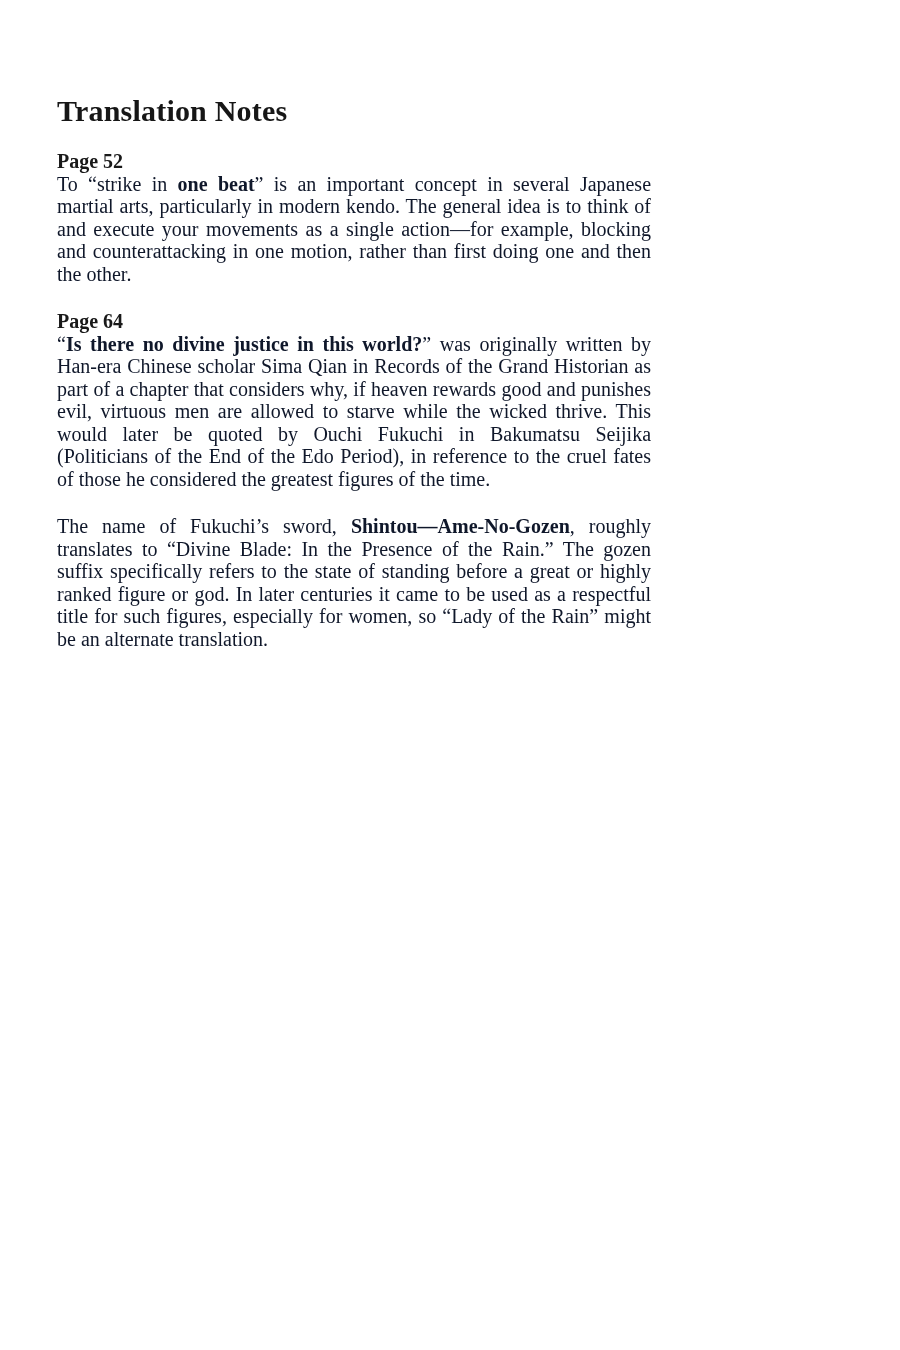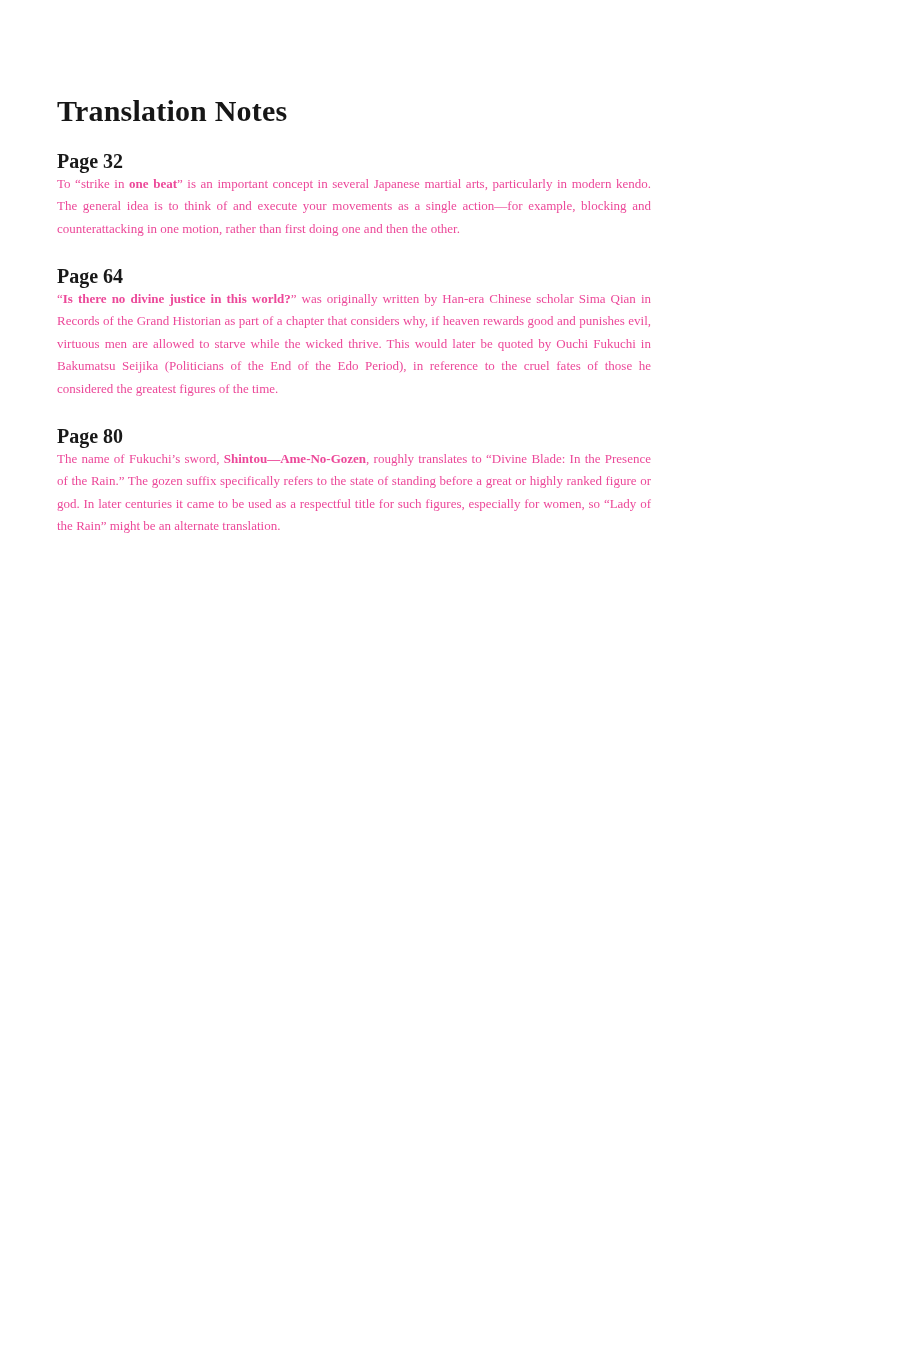--- a/index.html
+++ b/index.html
@@ -33,45 +33,44 @@
     margin: 0 0 25px 0;
   }
   .heading {
     font-size: 20px;
     line-height: 22.5px;
     font-weight: bold;
     margin: 0;
     color: #191919;
   }
   .body-text {
-    font-size: 13px;
+    font-size: 20px;
     line-height: 22.5px;
     margin: 0;
     text-align: justify;
-    color: #ec4899;
+    color: #0f172a;
   }
   .b  { font-weight: bold; }
   .i  { }
   .bi { font-weight: bold; }
 </style>
 </head>
 <body>
 
 <div class="page">
 
   <h1 class="title">Translation Notes</h1>
 
   <section class="note">
-    <h2 class="heading">Page 32</h2>
+    <h2 class="heading">Page 52</h2>
     <p class="body-text"><span>To “strike in </span><span class="b">one beat</span><span>” is an important concept in several Japanese martial arts, particularly in modern kendo. The general idea is to think of and execute your movements as a single action—for example, blocking and counterattacking in one motion, rather than first doing one and then the other.</span></p>
   </section>
 
   <section class="note">
     <h2 class="heading">Page 64</h2>
     <p class="body-text"><span>“</span><span class="b">Is there no divine justice in this world?</span><span>” was originally written by Han-era Chinese scholar Sima Qian in </span><span class="i">Records of the Grand Historian</span><span> as part of a chapter that considers why, if heaven rewards good and punishes evil, virtuous men are allowed to starve while the wicked thrive. This would later be quoted by Ouchi Fukuchi in </span><span class="i">Bakumatsu Seijika</span><span> (Politicians of the End of the Edo Period), in reference to the cruel fates of those he considered the greatest figures of the time.</span></p>
   </section>
 
   <section class="note">
-    <h2 class="heading">Page 80</h2>
     <p class="body-text"><span>The name of Fukuchi’s sword, </span><span class="bi">Shintou—Ame-No-Gozen</span><span>, roughly translates to “Divine Blade: In the Presence of the Rain.” The </span><span class="i">gozen</span><span> suffix specifically refers to the state of standing before a great or highly ranked figure or god. In later centuries it came to be used as a respectful title for such figures, especially for women, so “Lady of the Rain” might be an alternate translation.</span></p>
   </section>
 
 </div>
 
 </body></html>

